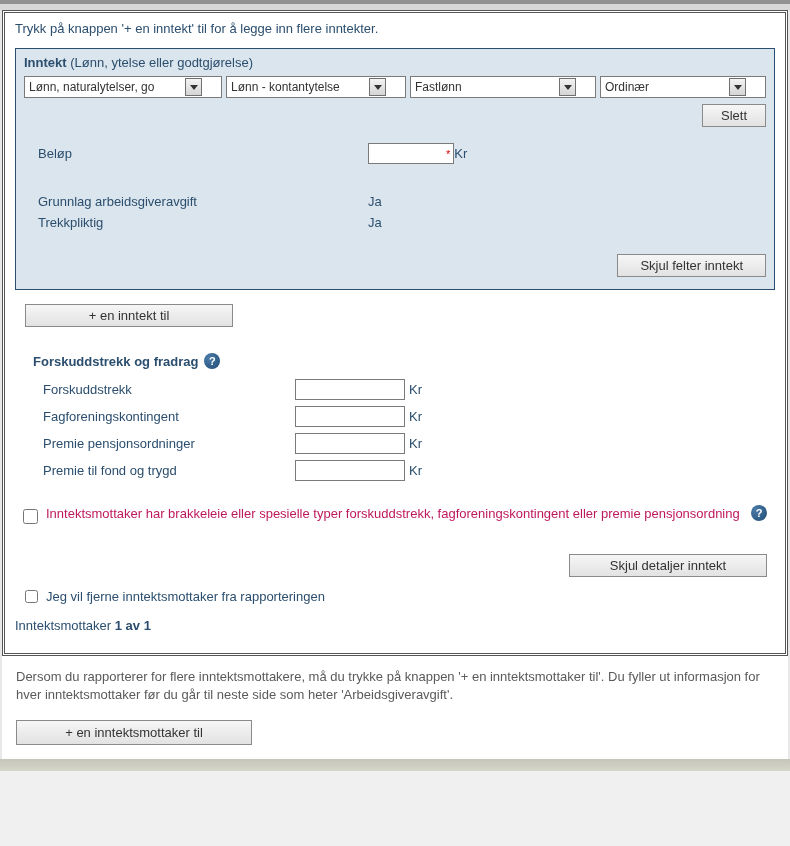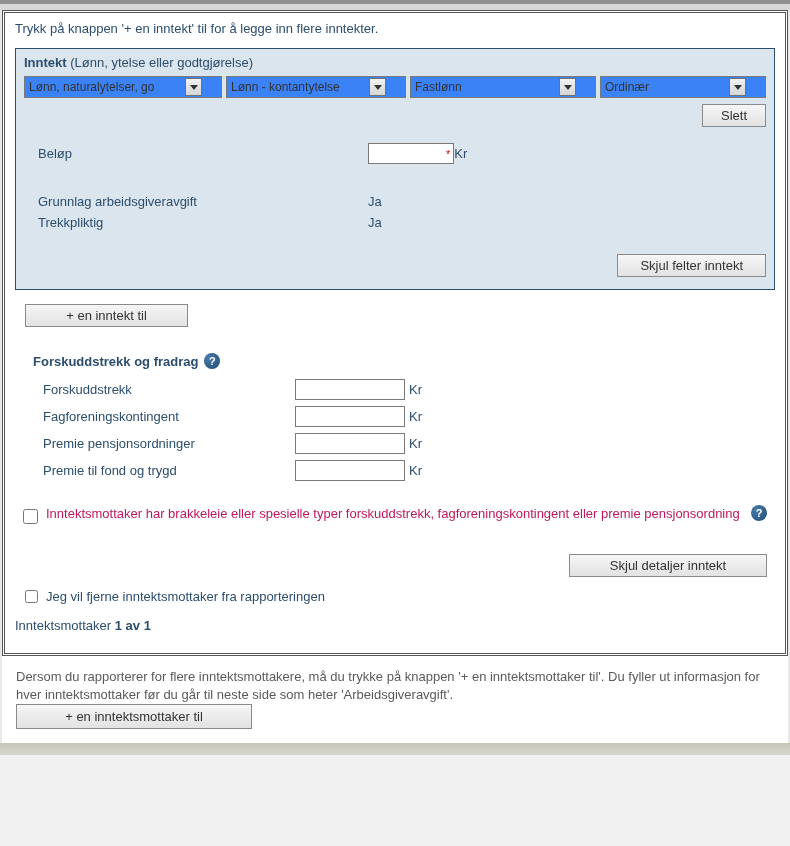--- a/index.html
+++ b/index.html
@@ -40,21 +40,21 @@
       font-size: 13px;
     }
     .inntekt-header strong { font-weight: bold; }
     .inntekt-header span.sub { font-weight: normal; }
     .select-row {
       display: flex;
       gap: 4px;
       margin-bottom: 6px;
     }
     .faux-select {
-      background: #3b82f6;
+      background: #ffffff;
       border: 1px solid #7a7a7a;
       height: 22px;
       display: flex;
       align-items: center;
       justify-content: space-between;
       padding: 0 19px 0 4px;
       font-size: 12px;
       color: #333;
       position: relative;
     }
@@ -110,21 +110,21 @@
     .skjul-row {
       display: flex;
       justify-content: flex-end;
       margin-top: 24px;
     }
     .add-inntekt-row { margin: 14px 0 26px 10px; }
     .btn-add {
       background: linear-gradient(#f6f6f6, #e2e2e2);
       border: 1px solid #8a8a8a;
       padding: 3px 0;
-      width: 163px;
+      width: 208px;
       text-align: center;
       font-size: 13px;
       color: #333;
       cursor: pointer;
     }
     .section-header {
       font-weight: bold;
       color: #2b4e6e;
       margin: 0 0 10px 18px;
       display: flex;
@@ -191,20 +191,21 @@
       font-size: 13px;
     }
     .bottom-area {
       background: #fff;
       padding: 12px 14px 14px 14px;
     }
     .bottom-instruction {
       color: #5a5a5a;
       font-size: 13px;
       line-height: 1.4;
+      margin-bottom: 16px;
     }
     .btn-add-mottaker {
       background: linear-gradient(#f6f6f6, #e2e2e2);
       border: 1px solid #8a8a8a;
       padding: 4px 0;
       width: 236px;
       text-align: center;
       font-size: 13px;
       color: #333;
       cursor: pointer;

